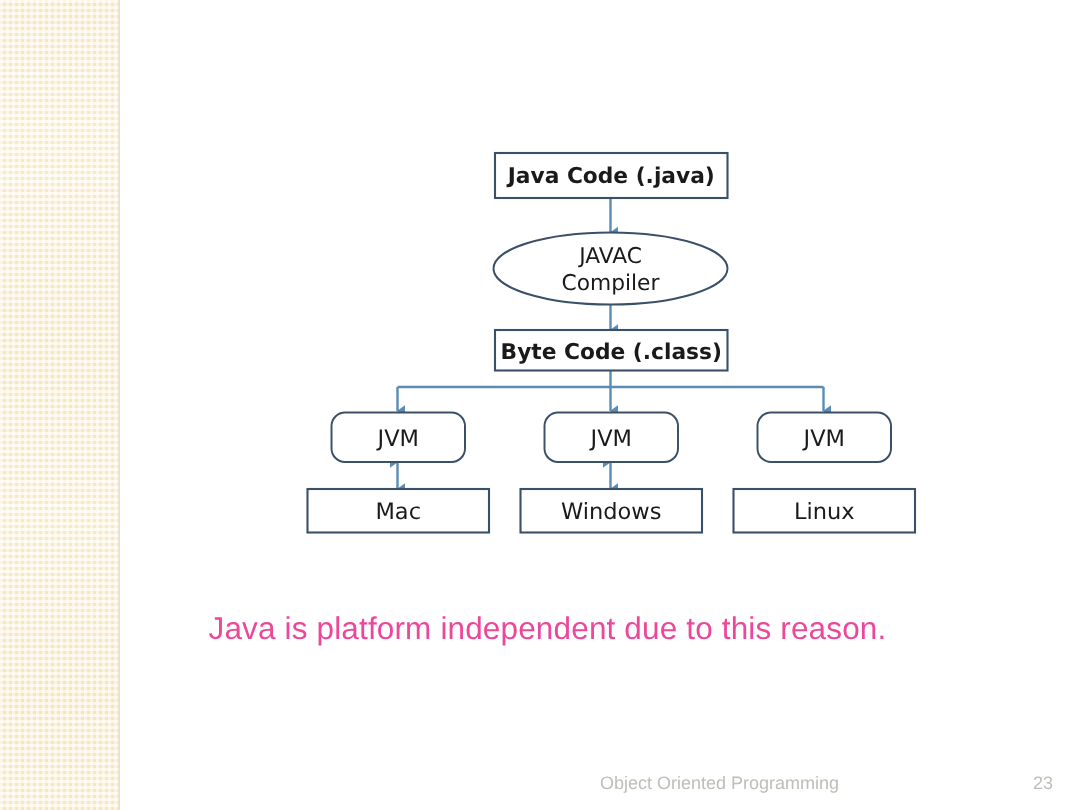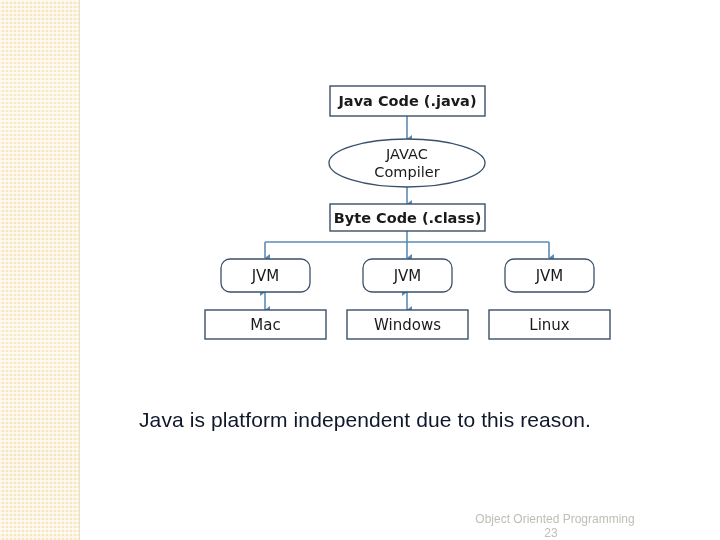--- a/index.html
+++ b/index.html
@@ -40,60 +40,59 @@
     top: 0;
     width: 1px;
     height: 540px;
     background: #ece0c4;
   }
 
   
   #diagram {
     position: absolute;
     left: 195px;
-    top: 76px;
+    top: 92px;
     width: 430px;
     height: 275px;
   }
   #diagram svg {
     display: block;
   }
 
   .dg-box-text {
     font-family: "DejaVu Sans", sans-serif;
     fill: #1a1a1a;
   }
 
   
   #statement {
     position: absolute;
     left: 139px;
     top: 405px;
     width: 470px;
-    color: #0f172a;
+    color: #ec4899;
     font-family: "Liberation Sans", sans-serif;
     font-size: 21px;
     line-height: 29px;
     letter-spacing: 0.1px;
   }
 
   
   #footer {
     position: absolute;
     left: 400px;
     top: 512px;
     width: 310px;
     height: 20px;
     display: flex;
     align-items: center;
     justify-content: space-between;
     color: #bfbdb6;
     font-family: "Liberation Sans", sans-serif;
     font-size: 12px;
-    flex-direction: column;
   }
   #footer-title { white-space: nowrap; }
   #footer-page  { padding-right: 8px; }
 </style>
 </head>
 <body>
 
 <div id="slide">
 
   <div id="sidebar-band"></div>

